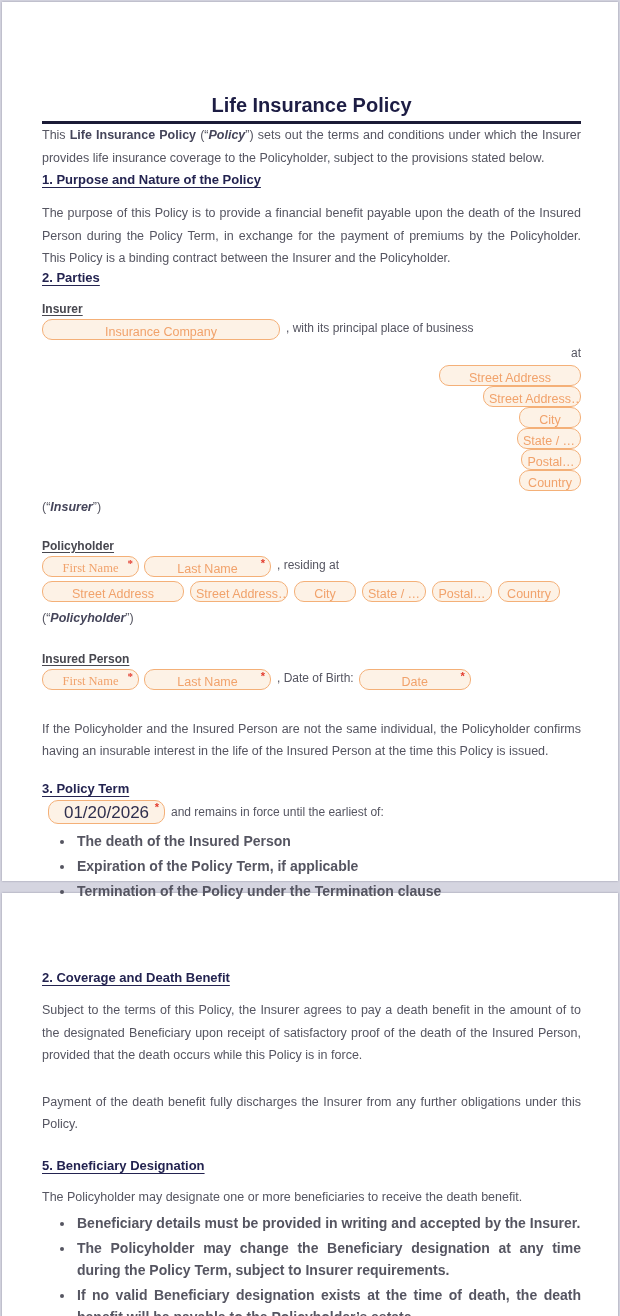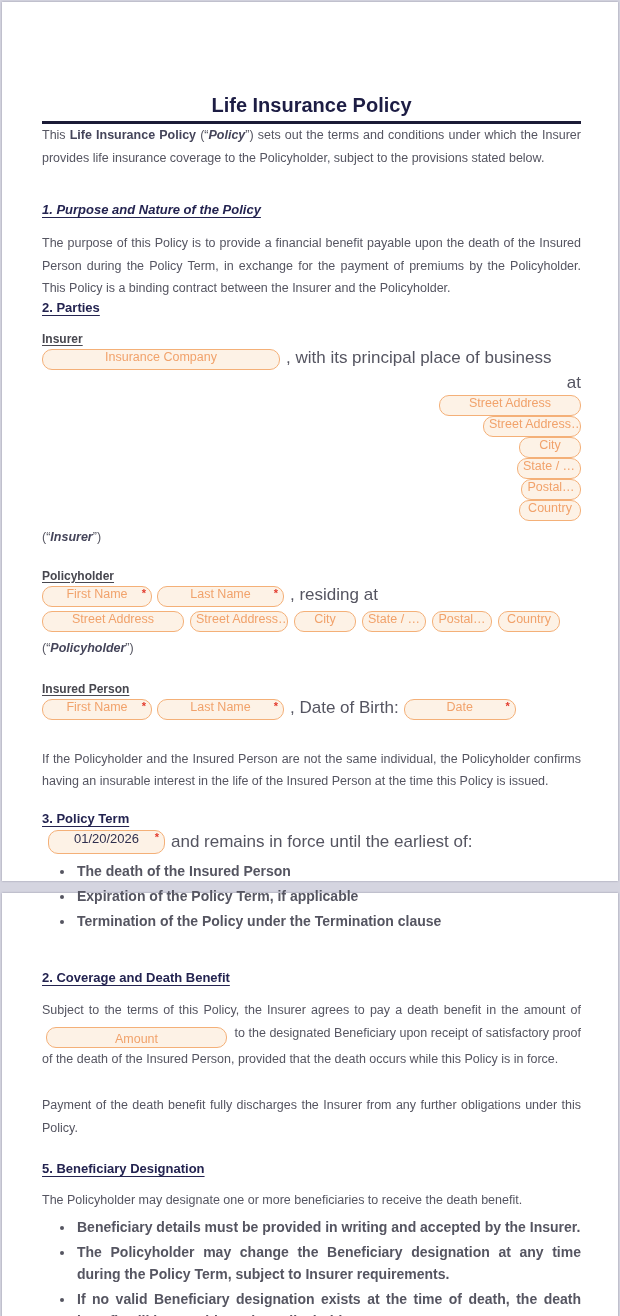--- a/index.html
+++ b/index.html
@@ -27,37 +27,37 @@
     text-align:justify;}
   p.body strong{color:var(--strong);}
   p.body em strong, p.body strong em{color:var(--strong);}
   .mt-intro{margin-top:23px;}
   h2.sec{margin:0;font-size:13px;line-height:16px;font-weight:700;
     color:var(--heading);text-decoration:underline;text-underline-offset:3px;}
   .sublabel{margin:0;font-size:12px;line-height:15px;font-weight:700;
     color:var(--sublabel);text-decoration:underline;text-underline-offset:2px;}
 
   .frow{display:flex;align-items:flex-end;}
-  .frow .ft{color:var(--body);font-size:17px;line-height:18px;
+  .frow .ft{color:var(--body);font-size:12px;line-height:18px;
     padding-bottom:3px;white-space:nowrap;}
   .frow .gap{width:6px;flex:0 0 auto;}
   .frow .gap-sm{width:5px;flex:0 0 auto;}
 
-  .field{position:relative;display:inline-flex;align-items:flex-start;
+  .field{position:relative;display:inline-flex;align-items:flex-end;
     justify-content:center;background:var(--field-bg);
     border:1px solid var(--field-border);border-radius:10px;height:21px;
     box-sizing:border-box;flex:0 0 auto;vertical-align:-6px;}
   .field .ph{color:var(--placeholder);font-size:12.5px;white-space:nowrap;
     overflow:hidden;padding:0 5px;}
-  .field .val{color:var(--field-value);font-size:13px;white-space:nowrap;
+  .field .val{color:var(--field-value);font-size:17px;white-space:nowrap;
     padding:0 8px;}
   .field .req{position:absolute;top:1px;right:5px;color:var(--required);
     font-size:11px;font-weight:700;line-height:11px;}
 
-  .w-company{width:238px;} .w-fname{width:110px;} .w-lname{width:127px;}
+  .w-company{width:238px;} .w-fname{width:97px;font-family:Liberation Serif, serif;} .w-lname{width:127px;}
   .w-dob{width:112px;} .w-effdate{width:117px;height:24px;} .w-amount{width:181px;}
   .w-a1{width:142px;} .w-a2{width:98px;} .w-a3{width:62px;}
   .w-a4{width:64px;} .w-a5{width:60px;} .w-a6{width:62px;}
 
   .paren{margin:0;font-size:12.5px;line-height:16px;color:var(--body);}
   .paren .pname{font-weight:700;font-style:italic;color:var(--strong);}
 
   ul.bullets{margin:6px 0 0 0;padding-left:33px;}
   ul.bullets li{color:var(--body);font-size:14px;line-height:22px;
     margin-bottom:3px;padding-left:2px;text-align:justify;font-weight:bold;}
@@ -69,21 +69,21 @@
 
 <div class="viewport">
 
   <div class="page page1">
 
     <h1 class="doc-title">Life Insurance Policy</h1>
     <div class="title-rule"></div>
 
     <p class="body mt-intro"><span>This </span><strong>Life Insurance Policy</strong><span> (“</span><strong><em>Policy</em></strong><span>”) sets out the terms and conditions under which the Insurer provides life insurance coverage to the Policyholder, subject to the provisions stated below.</span></p>
 
-    <h2 class="sec" style="margin-top:33px;font-style:italic;">1. Purpose and Nature of the Policy</h2>
+    <h2 class="sec" style="margin-top:3px;">1. Purpose and Nature of the Policy</h2>
     <p class="body" style="margin-top:14px;">The purpose of this Policy is to provide a financial benefit payable upon the death of the Insured Person during the Policy Term, in exchange for the payment of premiums by the Policyholder. This Policy is a binding contract between the Insurer and the Policyholder.</p>
 
     <h2 class="sec" style="">2. Parties</h2>
 
     <p class="sublabel" style="margin-top:16px;">Insurer</p>
     <div class="frow" style="margin-top:2px;">
       <span class="field w-company">
           <span class="ph">Insurance Company</span>
         </span>
       <span class="gap"></span>
@@ -197,23 +197,20 @@
       <li>Termination of the Policy under the Termination clause</li>
     </ul>
   </div>
 
   <div class="page-gap"></div>
 
   <div class="page page2">
 
     <h2 class="sec">2. Coverage and Death Benefit</h2>
     <p class="body" style="margin-top:13px;"><span>Subject to the terms of this Policy, the Insurer agrees to pay a death benefit in the amount of</span>
-      <span class="field w-amount inline-field">
-          <span class="ph">Amount</span>
-        </span>
       <span>to the designated Beneficiary upon receipt of satisfactory proof of the death of the Insured Person, provided that the death occurs while this Policy is in force.</span></p>
 
     <p class="body" style="margin-top:24px;">Payment of the death benefit fully discharges the Insurer from any further obligations under this Policy.</p>
 
     <h2 class="sec" style="margin-top:22px;">5. Beneficiary Designation</h2>
     <p class="body" style="margin-top:12px;">The Policyholder may designate one or more beneficiaries to receive the death benefit.</p>
     <ul class="bullets" style="margin-top:4px;">
       <li>Beneficiary details must be provided in writing and accepted by the Insurer.</li>
       <li>The Policyholder may change the Beneficiary designation at any time during the Policy Term, subject to Insurer requirements.</li>
       <li>If no valid Beneficiary designation exists at the time of death, the death benefit will be payable to the Policyholder’s estate.</li>

